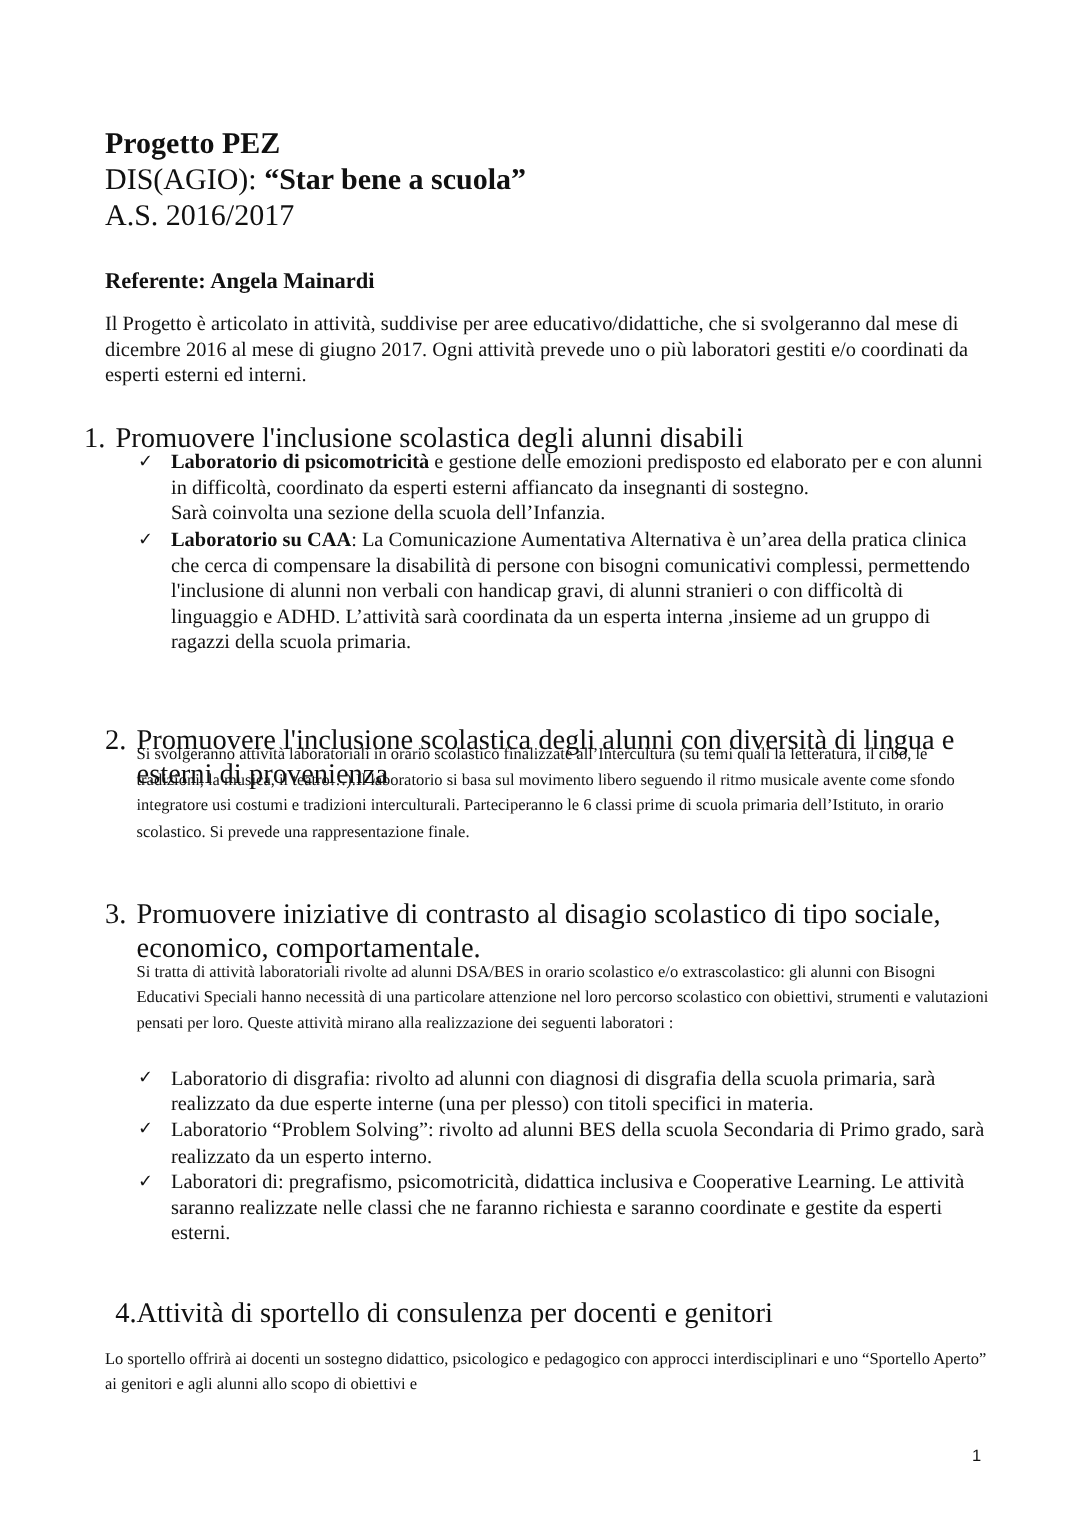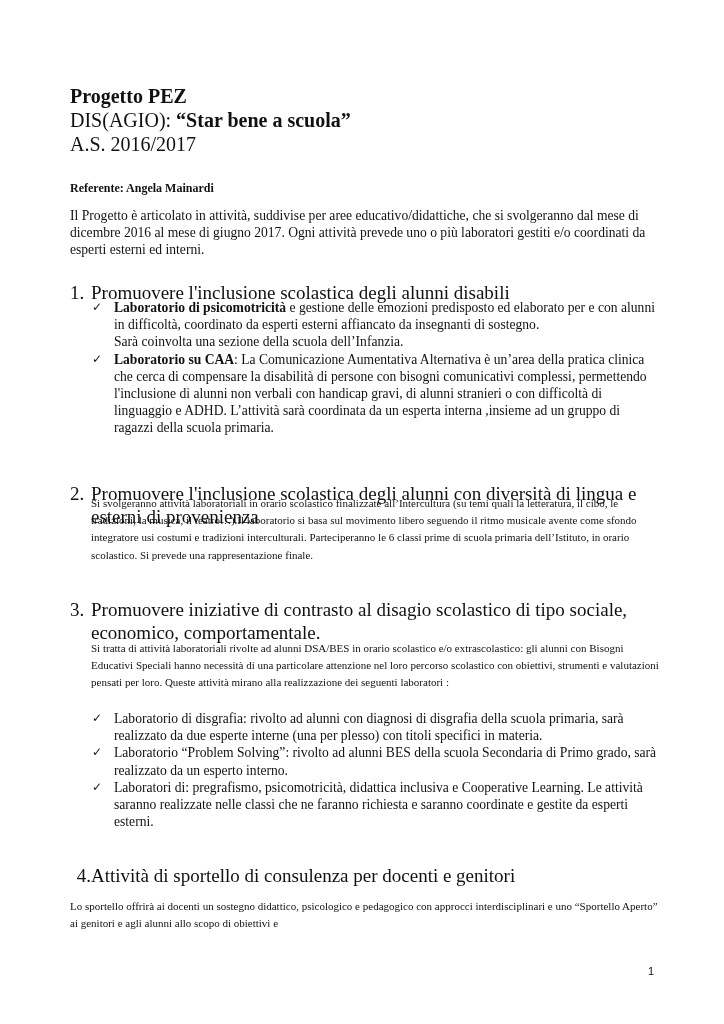--- a/index.html
+++ b/index.html
@@ -3,21 +3,21 @@
 <meta charset="utf-8">
 <style>
   html, body { margin: 0; padding: 0; background: #ffffff; }
   body { width: 724px; height: 1024px; position: relative; overflow: hidden;
          font-family: "Liberation Serif", serif; color: #111111; }
   .page { position: absolute; left: 0; top: 0; width: 632px; height: 1024px; }
   .abs { position: absolute; margin: 0; }
   .title-block { left: 70px; top: 84px; font-size: 20px; line-height: 24px; }
   .title-block div { white-space: nowrap; }
   .b { font-weight: bold; }
-  .referente { left: 70px; top: 178px; font-size: 12px; font-weight: bold; line-height: 20px; }
+  .referente { left: 70px; top: 178px; font-size: 15px; font-weight: bold; line-height: 20px; }
   .intro { left: 70px; top: 207px; width: 590px; font-size: 13.6px; line-height: 17.2px; }
   .heading { font-size: 19px; line-height: 23px; white-space: nowrap; }
   .heading .num { display: inline-block; width: 21px; }
   .heading .cont { padding-left: 21px; }
   .para { left: 91px; width: 570px; font-size: 11px; line-height: 17.2px; }
   .bullets { left: 91px; width: 570px; font-size: 13.6px; line-height: 17.2px; padding: 0; list-style: none; }
   .bullets li { position: relative; padding-left: 23px; }
   .bullets .check { position: absolute; left: 1px; top: 0; font-family: "DejaVu Sans", sans-serif; font-size: 12px; }
   .footer-page { left: 648px; top: 965px; font-family: "Liberation Sans", sans-serif; font-size: 11px; }
 </style>
@@ -29,21 +29,21 @@
   <div class="abs title-block">
     <div class="b">Progetto PEZ</div>
     <div><span>DIS(AGIO): </span><span class="b">“Star bene a scuola”</span></div>
     <div>A.S. 2016/2017</div>
   </div>
 
   <div class="abs referente">Referente: Angela Mainardi</div>
 
   <p class="abs intro">Il Progetto è articolato in  attività, suddivise per aree educativo/didattiche, che si svolgeranno dal mese di dicembre 2016 al mese di giugno 2017. Ogni attività prevede uno o più laboratori gestiti e/o coordinati da esperti esterni ed interni.</p>
 
-  <div class="abs heading" style="left:70px; top:281px;">
+  <div class="abs heading" style="left:56px; top:281px;">
     <span class="num">1.</span><span>Promuovere l'inclusione scolastica degli alunni disabili</span>
   </div>
   <ul class="abs bullets" style="top:299px;">
     <li>
       <span class="check">✓</span>
       <span class="b">Laboratorio di psicomotricità</span><span> e gestione delle emozioni predisposto ed elaborato per e con alunni in difficoltà, coordinato da esperti esterni affiancato da insegnanti di sostegno.</span><br>
       <span>Sarà coinvolta una sezione  della scuola dell’Infanzia.</span>
     </li>
     <li>
       <span class="check">✓</span>

